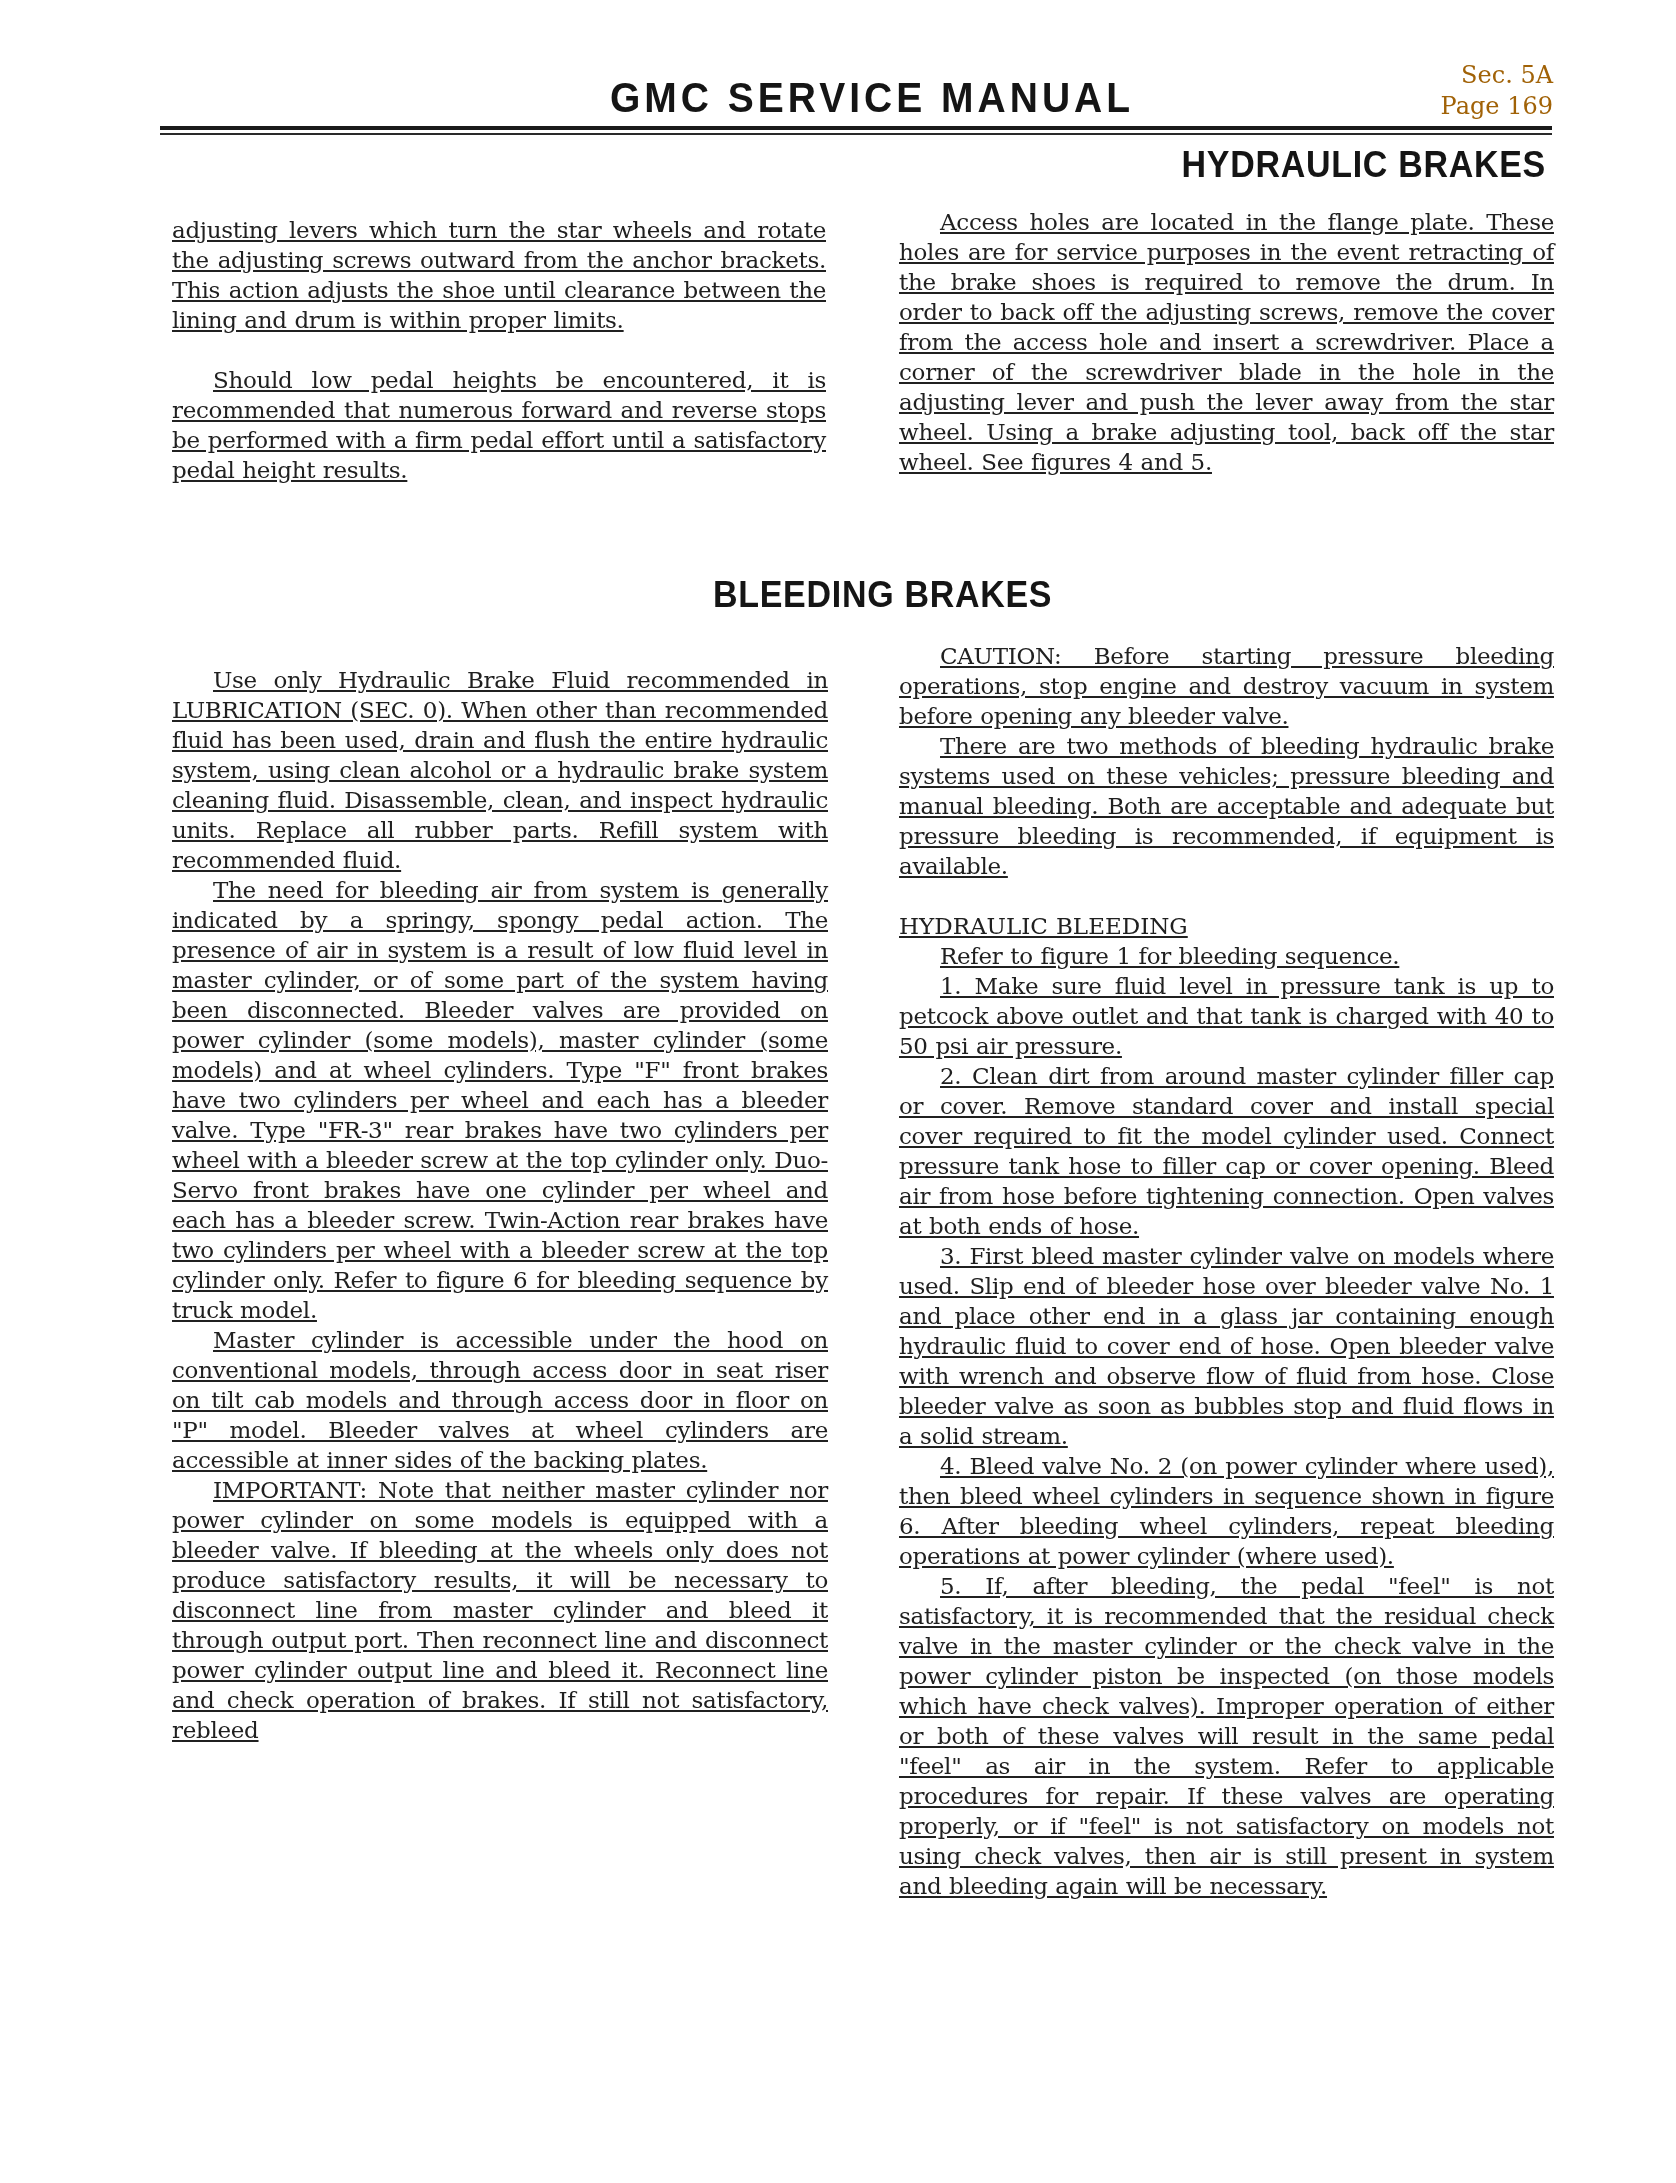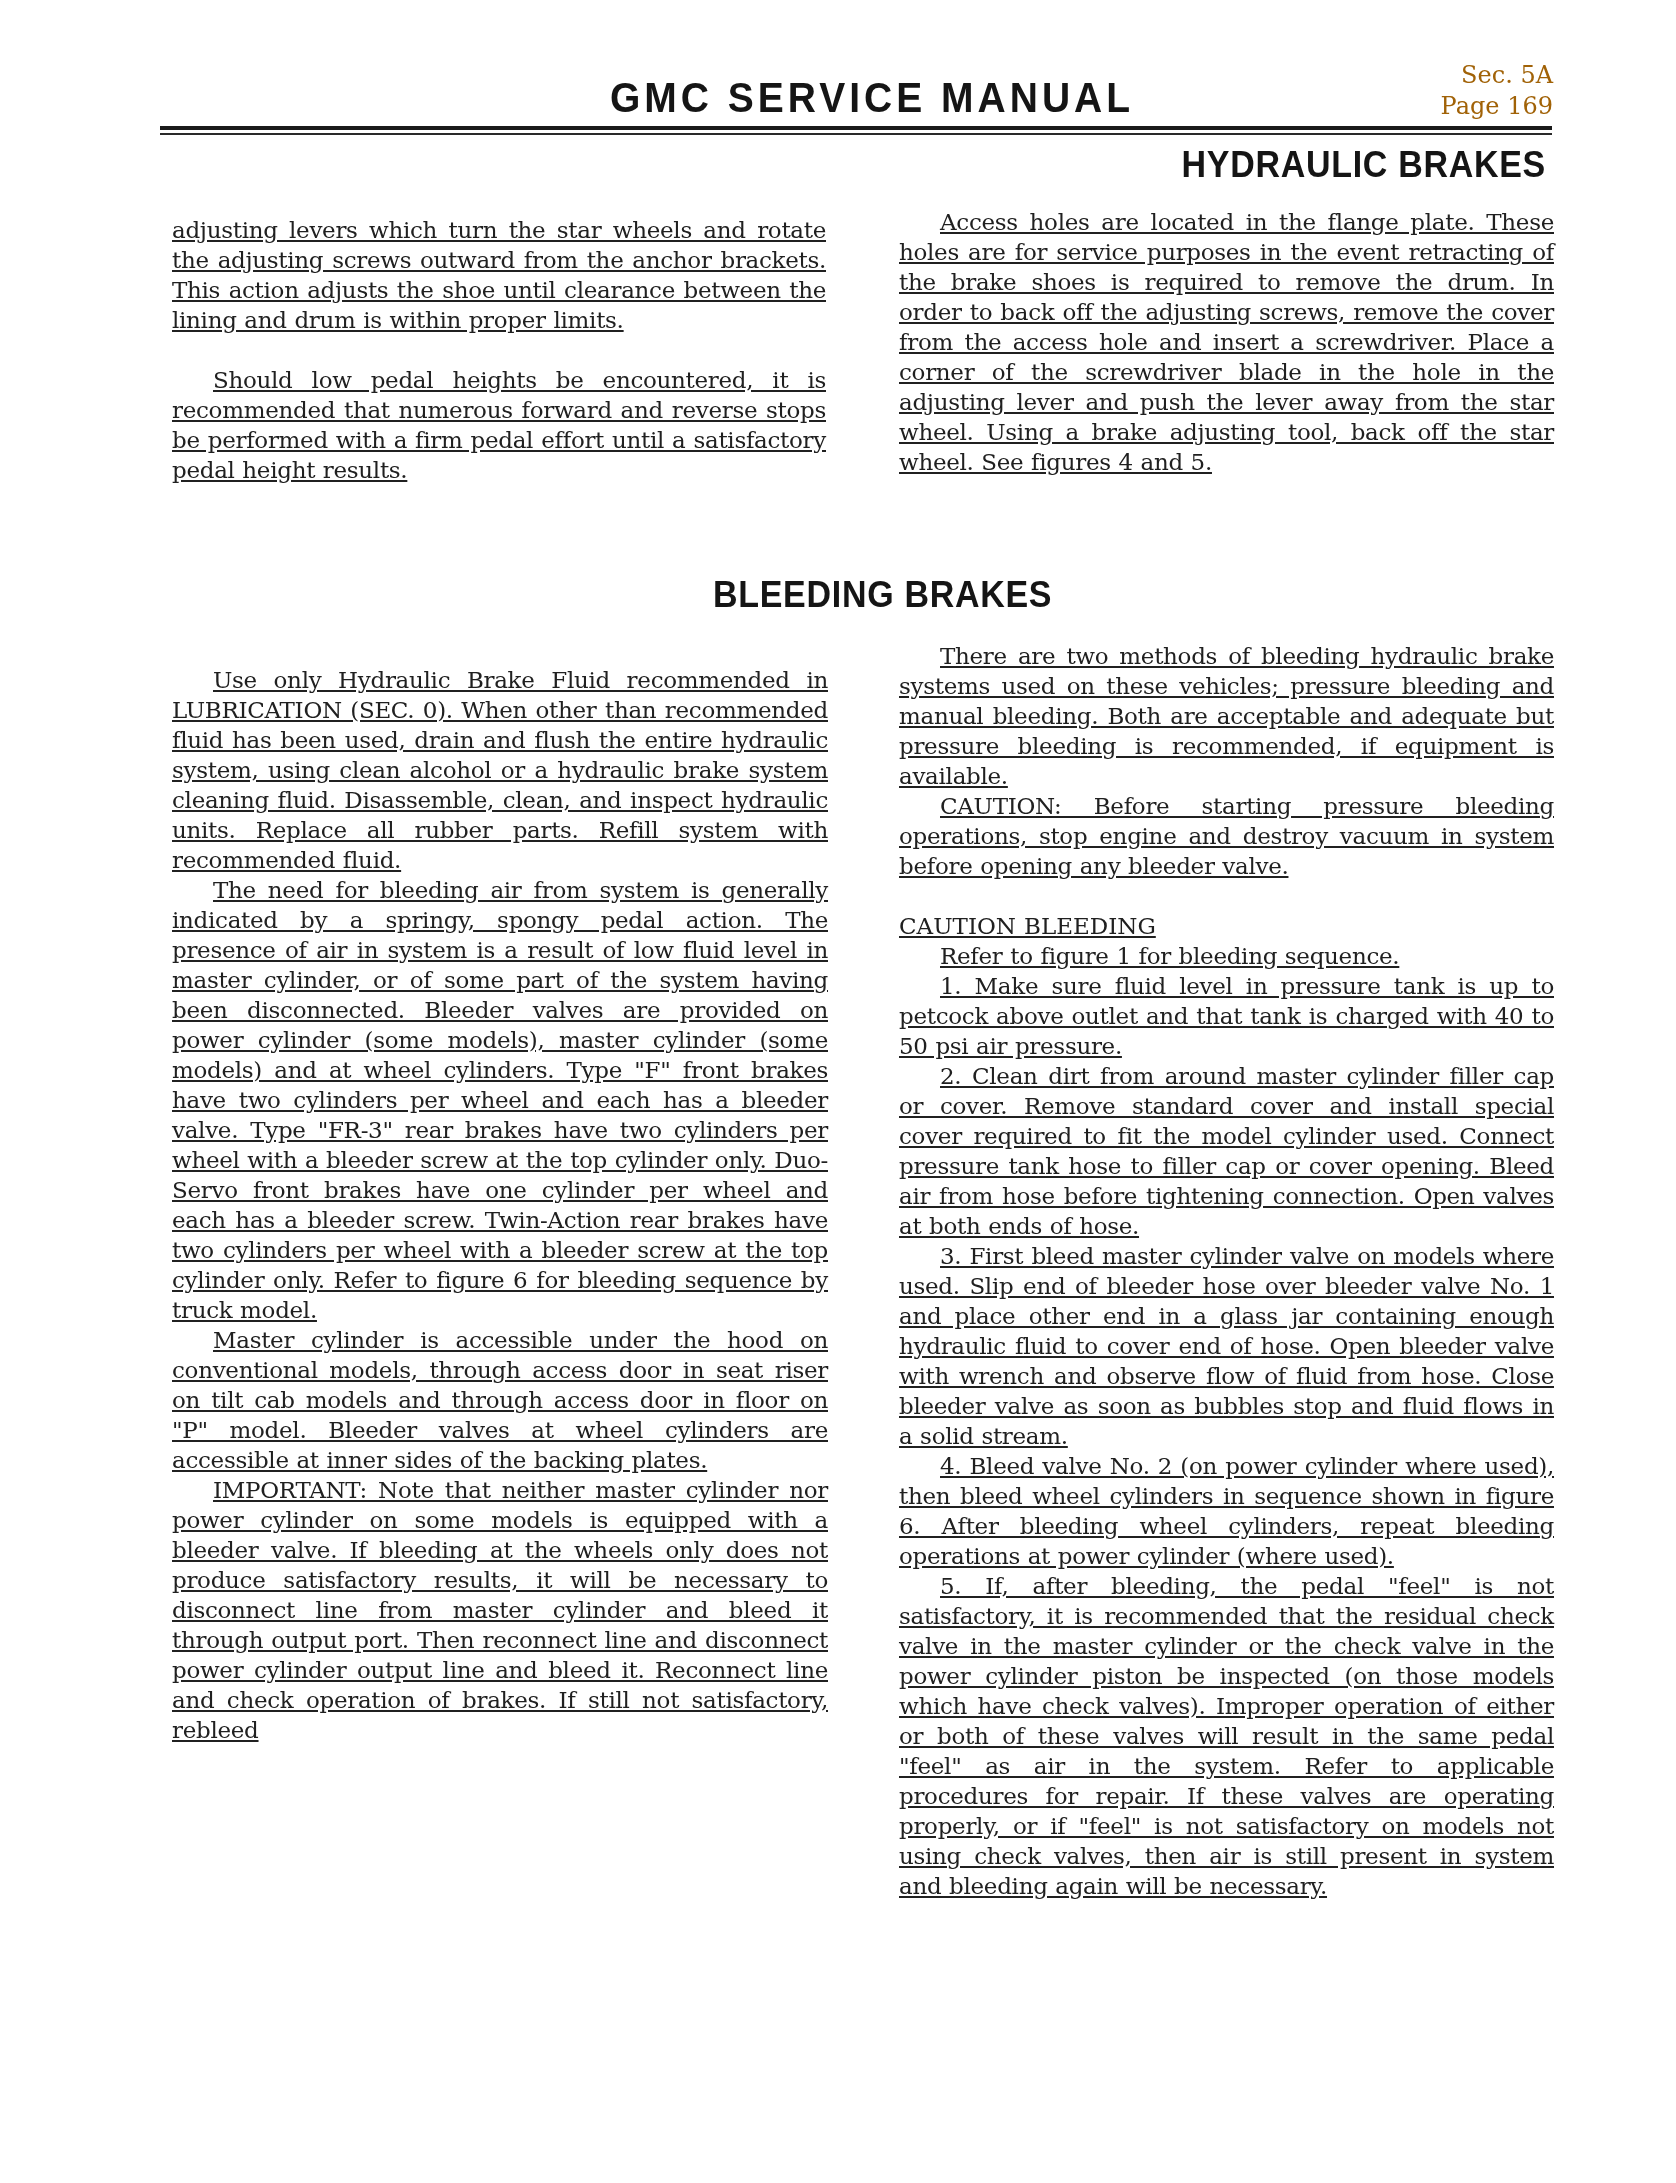--- a/index.html
+++ b/index.html
@@ -138,23 +138,23 @@
   <div class="section-heading">BLEEDING BRAKES</div>
 
   <div class="col col-left-main">
     <p class="indent">Use only Hydraulic Brake Fluid recommended in LUBRICATION (SEC. 0). When other than recommended fluid has been used, drain and flush the entire hydraulic system, using clean alcohol or a hydraulic brake system cleaning fluid. Disassemble, clean, and inspect hydraulic units. Replace all rubber parts. Refill system with recommended fluid.</p>
     <p class="indent">The need for bleeding air from system is generally indicated by a springy, spongy pedal action. The presence of air in system is a result of low fluid level in master cylinder, or of some part of the system having been disconnected. Bleeder valves are provided on power cylinder (some models), master cylinder (some models) and at wheel cylinders. Type "F" front brakes have two cylinders per wheel and each has a bleeder valve. Type "FR-3" rear brakes have two cylinders per wheel with a bleeder screw at the top cylinder only. Duo-Servo front brakes have one cylinder per wheel and each has a bleeder screw. Twin-Action rear brakes have two cylinders per wheel with a bleeder screw at the top cylinder only. Refer to figure 6 for bleeding sequence by truck model.</p>
     <p class="indent">Master cylinder is accessible under the hood on conventional models, through access door in seat riser on tilt cab models and through access door in floor on "P" model. Bleeder valves at wheel cylinders are accessible at inner sides of the backing plates.</p>
     <p class="indent">IMPORTANT: Note that neither master cylinder nor power cylinder on some models is equipped with a bleeder valve. If bleeding at the wheels only does not produce satisfactory results, it will be necessary to disconnect line from master cylinder and bleed it through output port. Then reconnect line and disconnect power cylinder output line and bleed it. Reconnect line and check operation of brakes. If still not satisfactory, rebleed</p>
   </div>
 
   <div class="col col-right-main">
+    <p class="indent">CAUTION: Before starting pressure bleeding operations, stop engine and destroy vacuum in system before opening any bleeder valve.</p>
     <p class="indent">There are two methods of bleeding hydraulic brake systems used on these vehicles; pressure bleeding and manual bleeding. Both are acceptable and adequate but pressure bleeding is recommended, if equipment is available.</p>
-    <p class="indent">CAUTION: Before starting pressure bleeding operations, stop engine and destroy vacuum in system before opening any bleeder valve.</p>
-    <p class="subheading">CAUTION BLEEDING</p>
+    <p class="subheading">HYDRAULIC BLEEDING</p>
     <p class="indent">Refer to figure 1 for bleeding sequence.</p>
     <p class="indent">1. Make sure fluid level in pressure tank is up to petcock above outlet and that tank is charged with 40 to 50 psi air pressure.</p>
     <p class="indent">2. Clean dirt from around master cylinder filler cap or cover. Remove standard cover and install special cover required to fit the model cylinder used. Connect pressure tank hose to filler cap or cover opening. Bleed air from hose before tightening connection. Open valves at both ends of hose.</p>
     <p class="indent">3. First bleed master cylinder valve on models where used. Slip end of bleeder hose over bleeder valve No. 1 and place other end in a glass jar containing enough hydraulic fluid to cover end of hose. Open bleeder valve with wrench and observe flow of fluid from hose. Close bleeder valve as soon as bubbles stop and fluid flows in a solid stream.</p>
     <p class="indent">4. Bleed valve No. 2 (on power cylinder where used), then bleed wheel cylinders in sequence shown in figure 6. After bleeding wheel cylinders, repeat bleeding operations at power cylinder (where used).</p>
     <p class="indent">5. If, after bleeding, the pedal "feel" is not satisfactory, it is recommended that the residual check valve in the master cylinder or the check valve in the power cylinder piston be inspected (on those models which have check valves). Improper operation of either or both of these valves will result in the same pedal "feel" as air in the system. Refer to applicable procedures for repair. If these valves are operating properly, or if "feel" is not satisfactory on models not using check valves, then air is still present in system and bleeding again will be necessary.</p>
   </div>
 
 </div>
 

